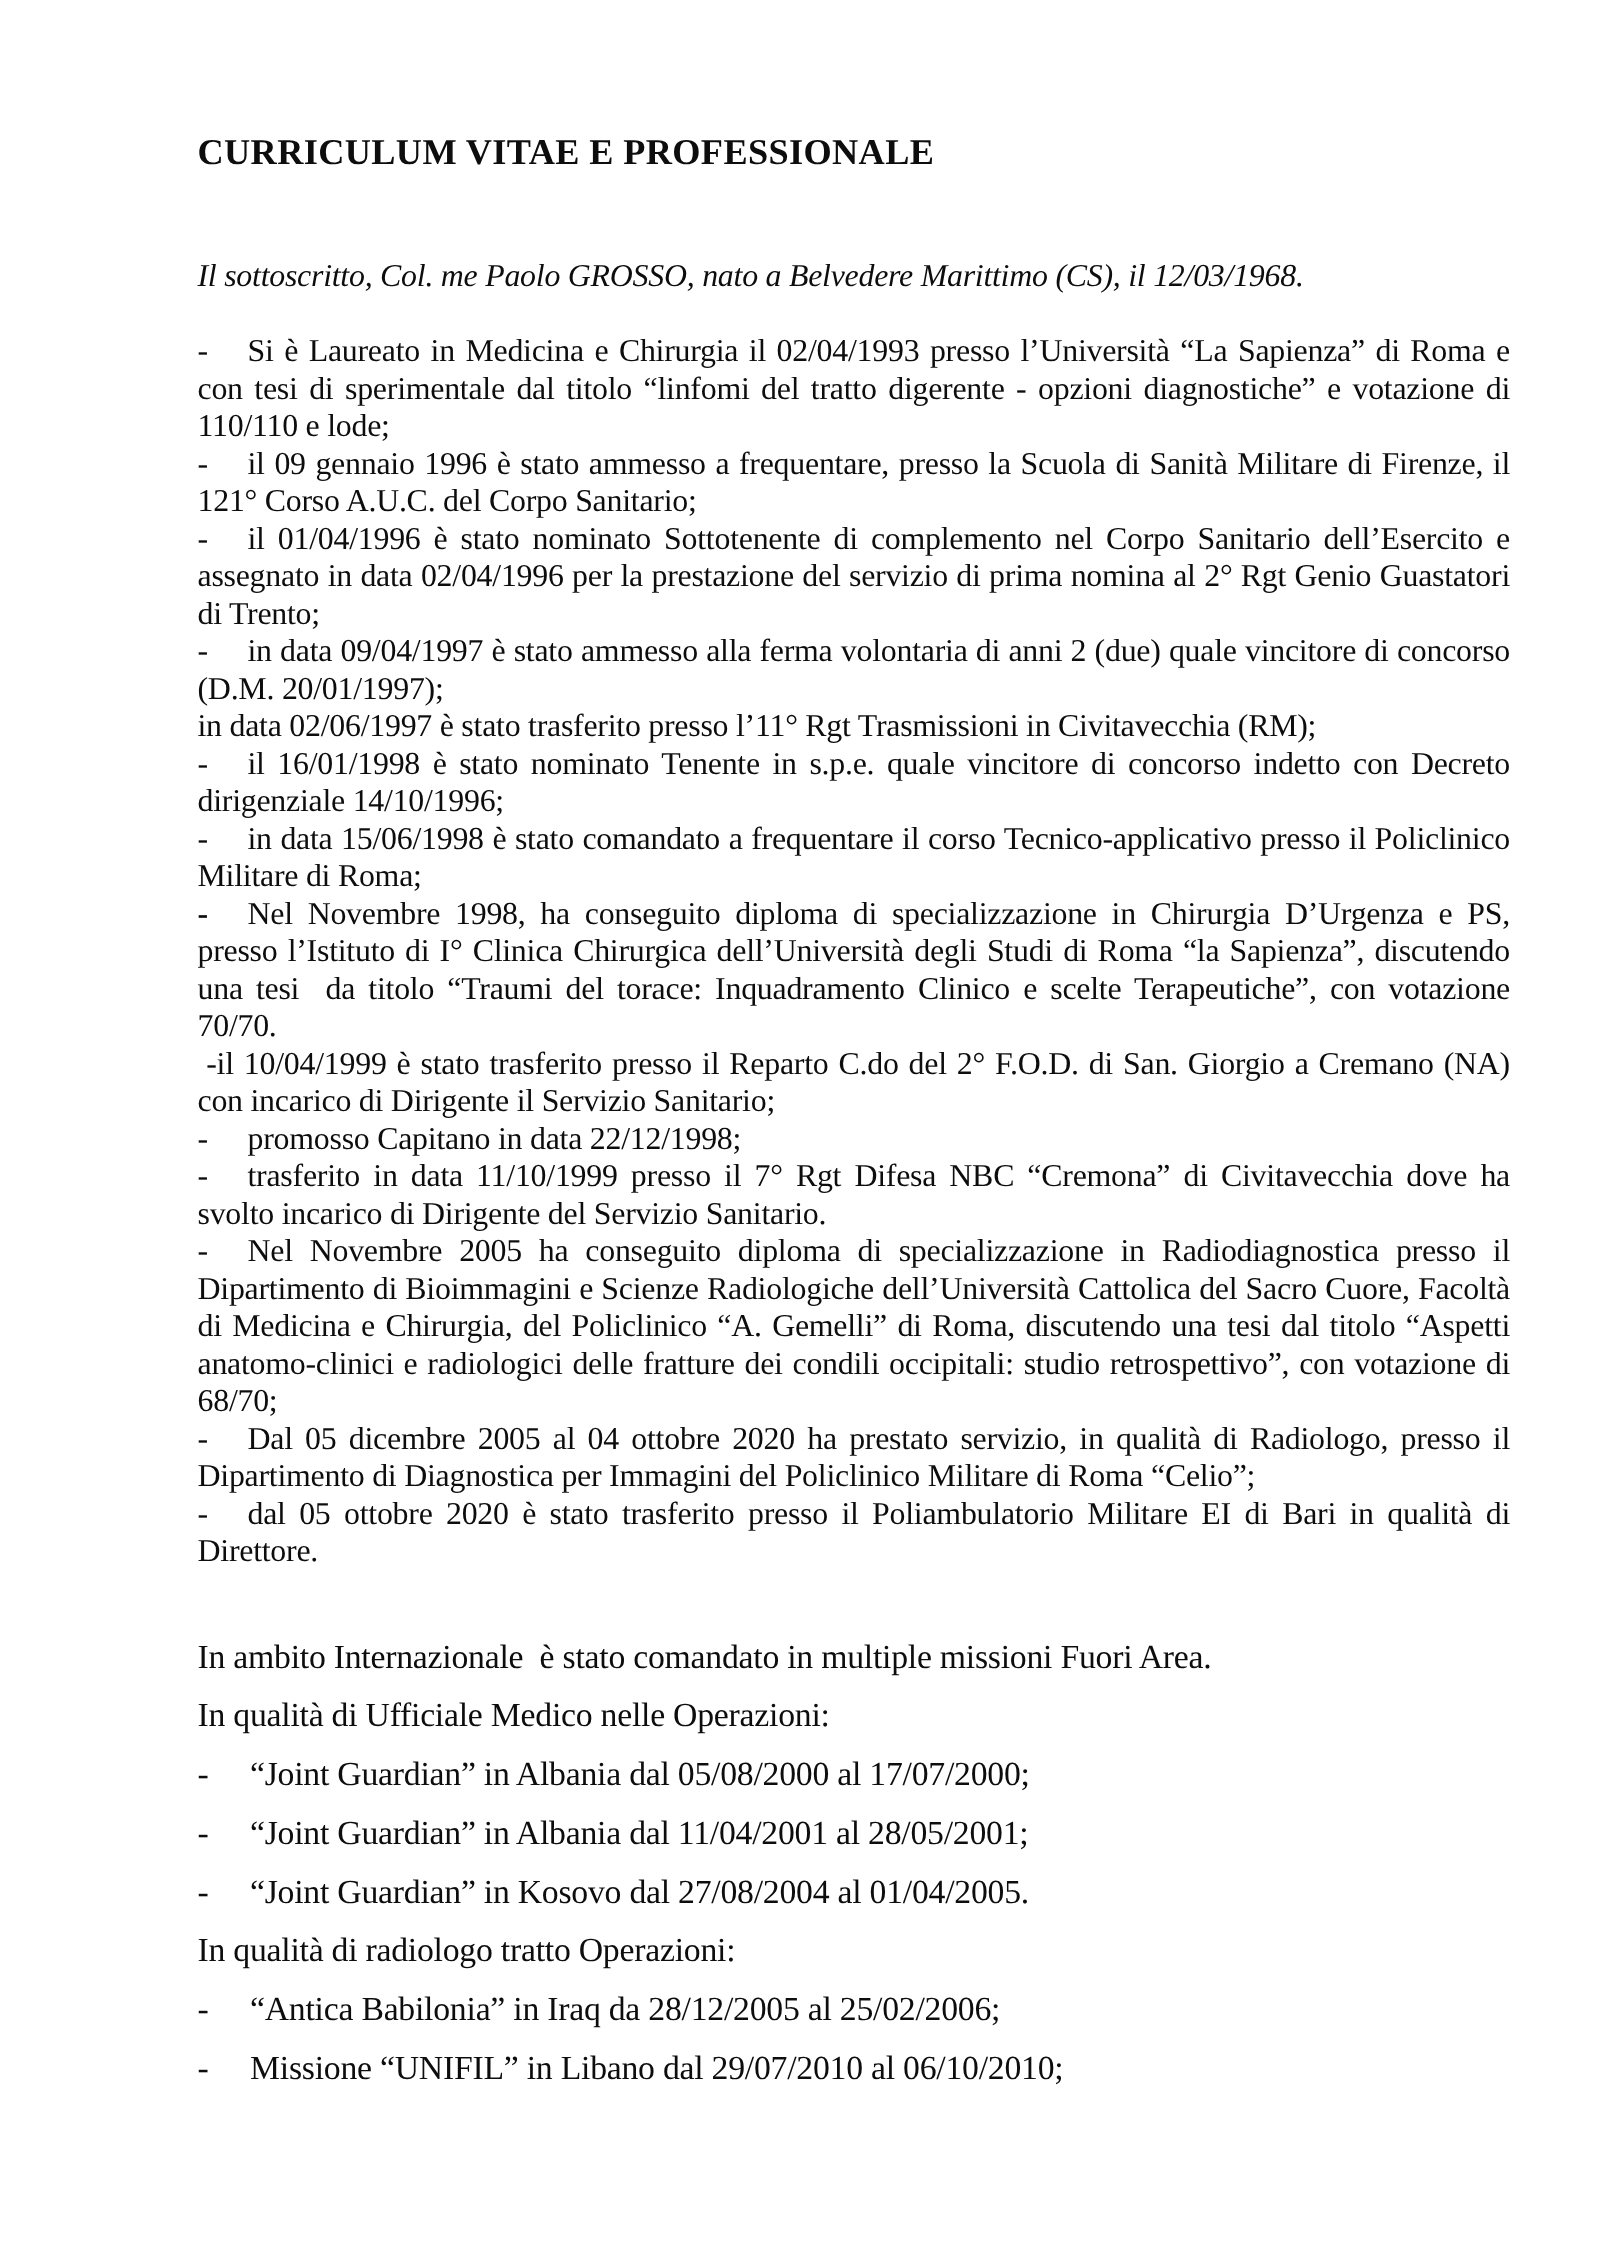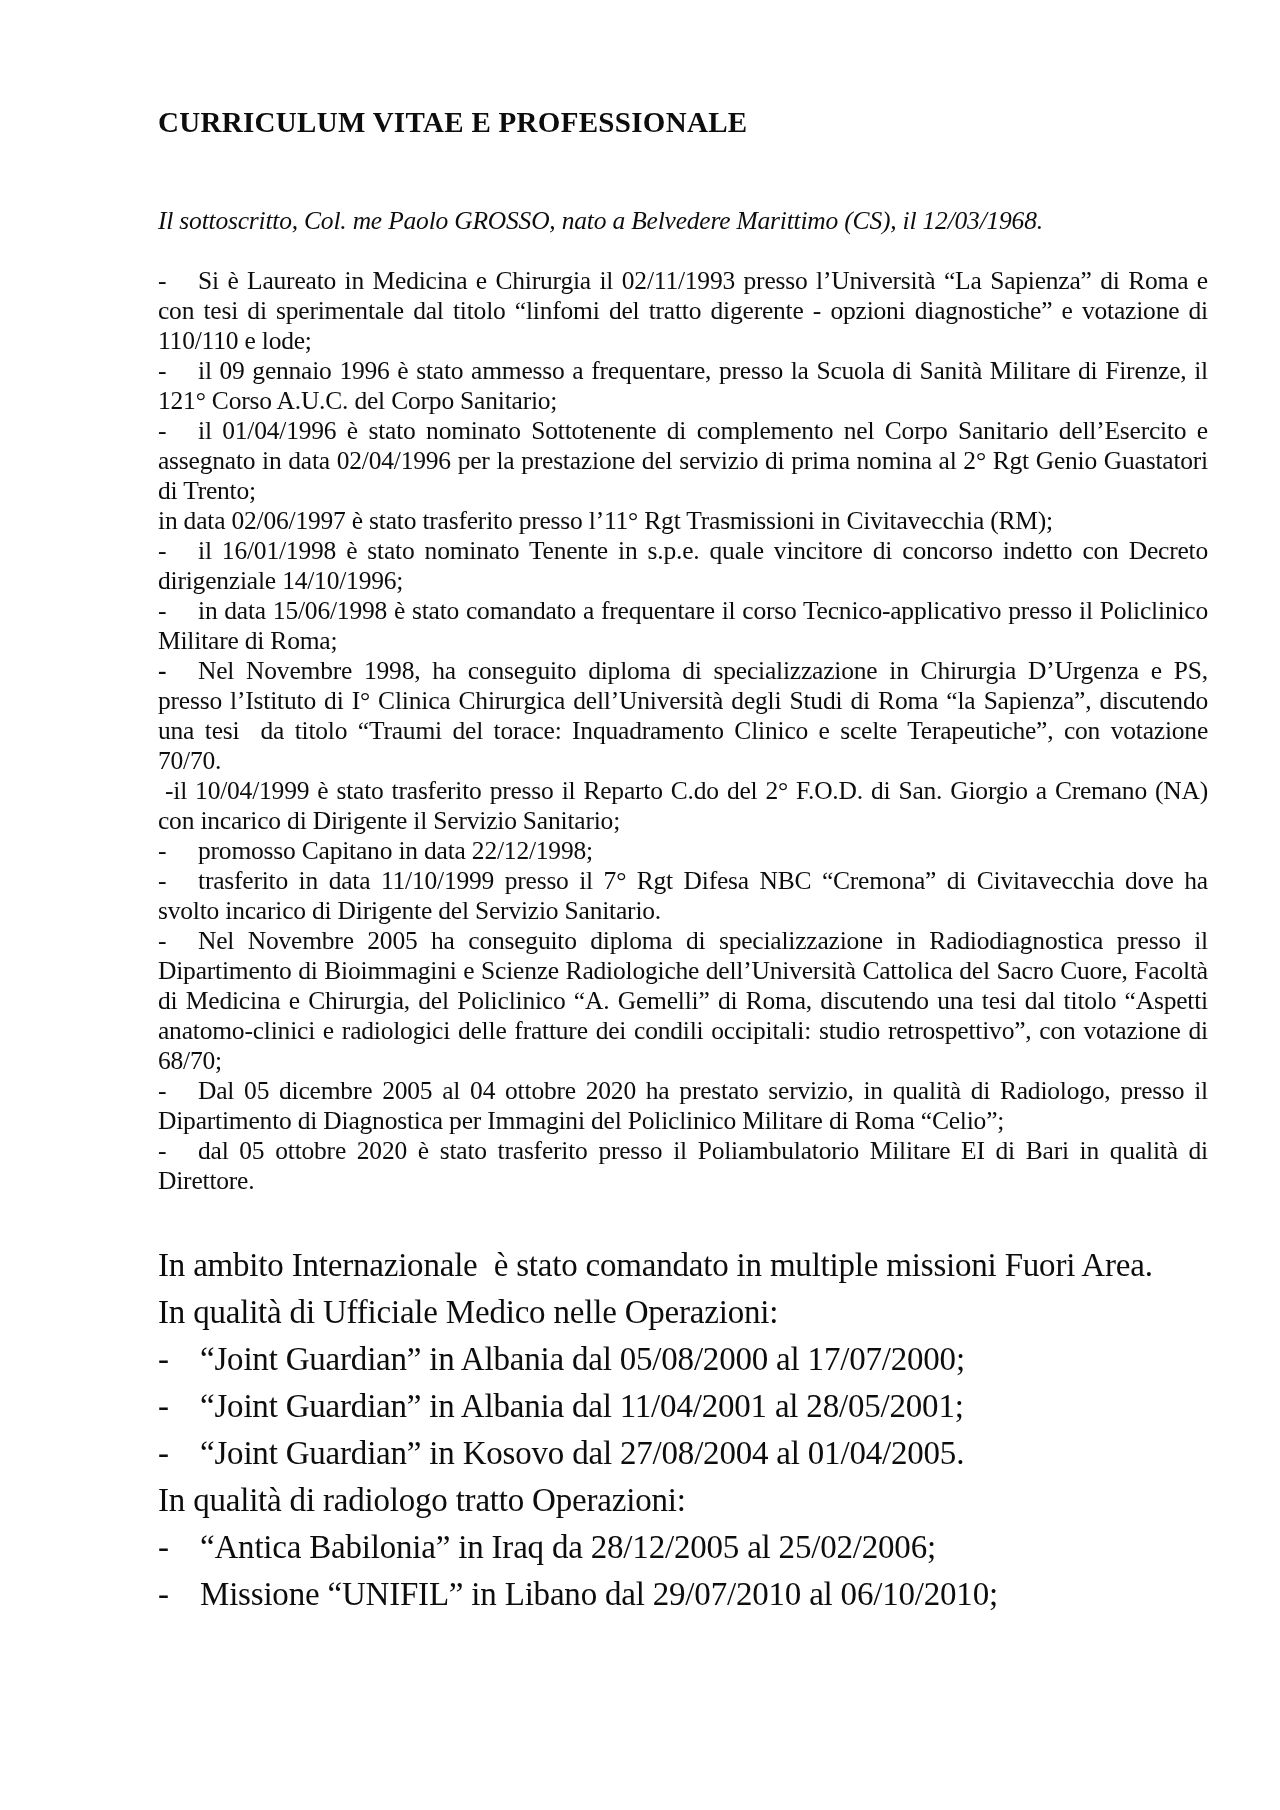--- a/index.html
+++ b/index.html
@@ -41,40 +41,41 @@
   }
   .marker {
     display: inline-block;
     width: 40px;
   }
   .marker.bold { font-weight: bold; }
   .attached { text-indent: 7px; }
   .intl { margin-top: 54px; }
   .intl p {
     margin: 0 0 17px 0;
-    font-size: 33px;
+    font-size: 27px;
     line-height: 30px;
     letter-spacing: -0.2px;
   }
   .intl .mission .marker { width: 42px; }
 </style>
 </head>
 <body>
 
 <div class="page">
   <div class="content">
 
     <h1 class="doc-title">CURRICULUM VITAE E PROFESSIONALE</h1>
 
     <p class="intro">Il sottoscritto, Col. me Paolo GROSSO, nato a Belvedere Marittimo (CS), il 12/03/1968.</p>
 
     <div class="career">
-      <p><span class="marker">-</span><span>Si è Laureato in Medicina e Chirurgia il 02/11/1993 presso l’Università “La Sapienza” di Roma e con tesi di sperimentale dal titolo “linfomi del tratto digerente - opzioni diagnostiche” e votazione di 110/110 e lode;</span></p>
+      <p><span class="marker">-</span><span>Si è Laureato in Medicina e Chirurgia il 02/04/1993 presso l’Università “La Sapienza” di Roma e con tesi di sperimentale dal titolo “linfomi del tratto digerente - opzioni diagnostiche” e votazione di 110/110 e lode;</span></p>
       <p><span class="marker">-</span><span>il 09 gennaio 1996 è stato ammesso a frequentare, presso la Scuola di Sanità Militare di Firenze, il 121° Corso A.U.C. del Corpo Sanitario;</span></p>
       <p><span class="marker">-</span><span>il 01/04/1996 è stato nominato Sottotenente di complemento nel Corpo Sanitario dell’Esercito e assegnato in data 02/04/1996 per la prestazione del servizio di prima nomina al 2° Rgt Genio Guastatori di Trento;</span></p>
+      <p><span class="marker">-</span><span>in data 09/04/1997 è stato ammesso alla ferma volontaria di anni 2 (due) quale vincitore di concorso (D.M. 20/01/1997);</span></p>
       <p><span>in data 02/06/1997 è stato trasferito presso l’11° Rgt Trasmissioni in Civitavecchia (RM);</span></p>
       <p><span class="marker">-</span><span>il 16/01/1998 è stato nominato Tenente in s.p.e. quale vincitore di concorso indetto con Decreto dirigenziale 14/10/1996;</span></p>
       <p><span class="marker">-</span><span>in data 15/06/1998 è stato comandato a frequentare il corso Tecnico-applicativo presso il Policlinico Militare di Roma;</span></p>
       <p><span class="marker bold">-</span><span>Nel Novembre 1998, ha conseguito diploma di specializzazione in Chirurgia D’Urgenza e PS, presso l’Istituto di I° Clinica Chirurgica dell’Università degli Studi di Roma “la Sapienza”, discutendo una tesi&nbsp; da titolo “Traumi del torace: Inquadramento Clinico e scelte Terapeutiche”, con votazione 70/70.</span></p>
       <p class="attached"><span>-il 10/04/1999 è stato trasferito presso il Reparto C.do del 2° F.O.D. di San. Giorgio a Cremano (NA) con incarico di Dirigente il Servizio Sanitario;</span></p>
       <p><span class="marker">-</span><span>promosso Capitano in data 22/12/1998;</span></p>
       <p><span class="marker">-</span><span>trasferito in data 11/10/1999 presso il 7° Rgt Difesa NBC “Cremona” di Civitavecchia dove ha svolto incarico di Dirigente del Servizio Sanitario.</span></p>
       <p><span class="marker">-</span><span>Nel Novembre 2005 ha conseguito diploma di specializzazione in Radiodiagnostica presso il Dipartimento di Bioimmagini e Scienze Radiologiche dell’Università Cattolica del Sacro Cuore, Facoltà di Medicina e Chirurgia, del Policlinico “A. Gemelli” di Roma, discutendo una tesi dal titolo “Aspetti anatomo-clinici e radiologici delle fratture dei condili occipitali: studio retrospettivo”, con votazione di 68/70;</span></p>
       <p><span class="marker">-</span><span>Dal 05 dicembre 2005 al 04 ottobre 2020 ha prestato servizio, in qualità di Radiologo, presso il Dipartimento di Diagnostica per Immagini del Policlinico Militare di Roma “Celio”;</span></p>
       <p><span class="marker">-</span><span>dal 05 ottobre 2020 è stato trasferito presso il Poliambulatorio Militare EI di Bari in qualità di Direttore.</span></p>

